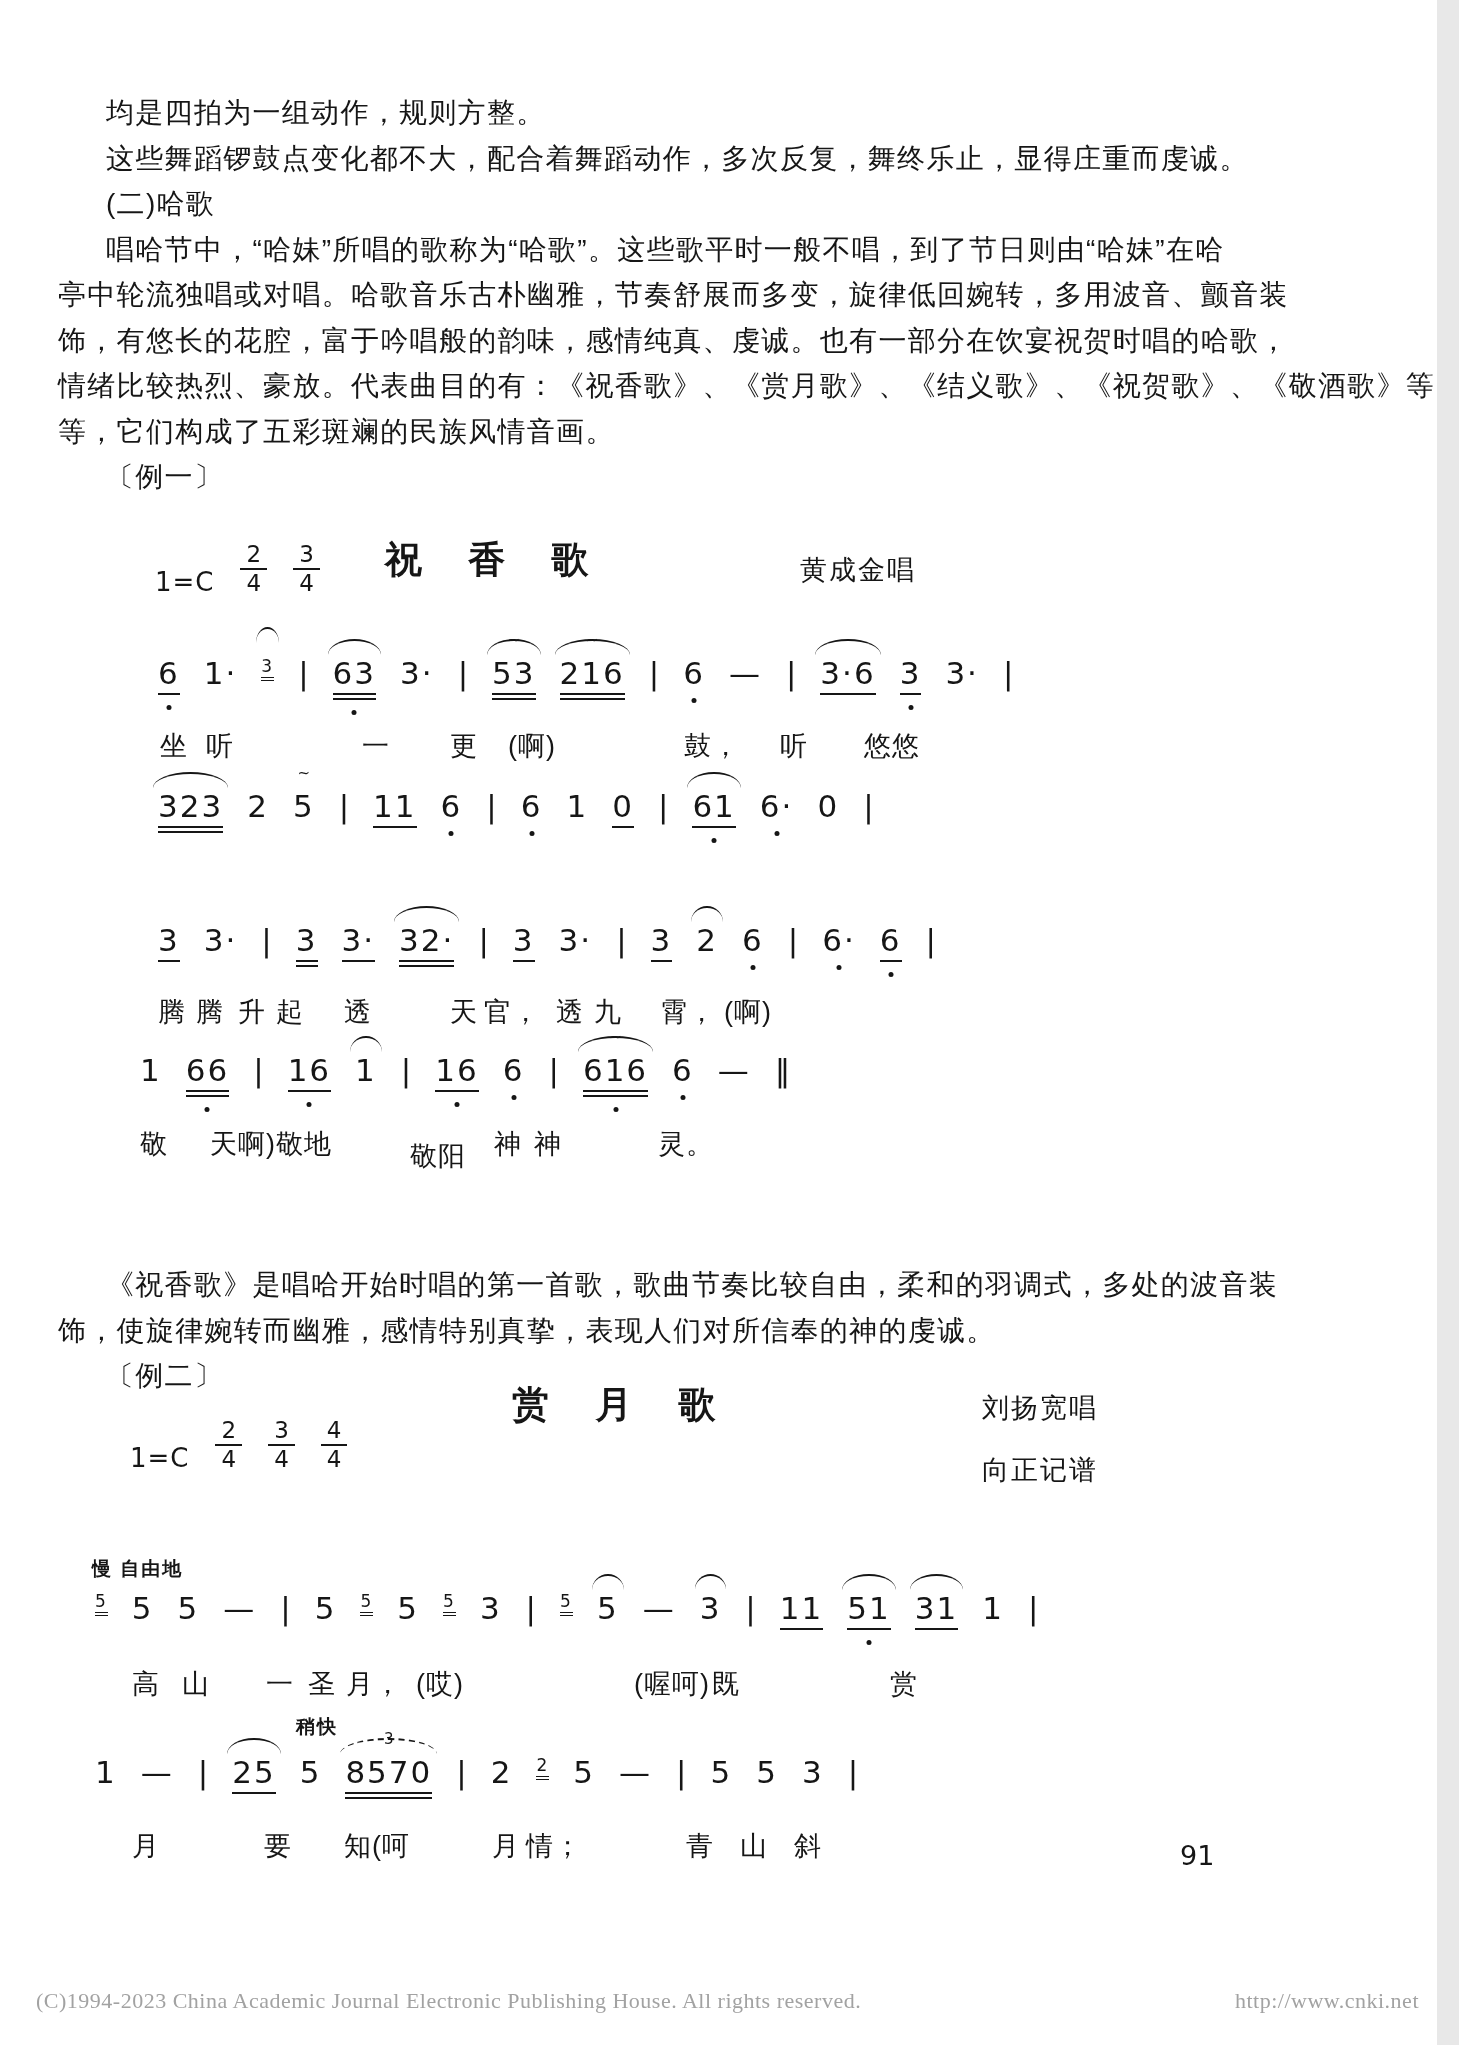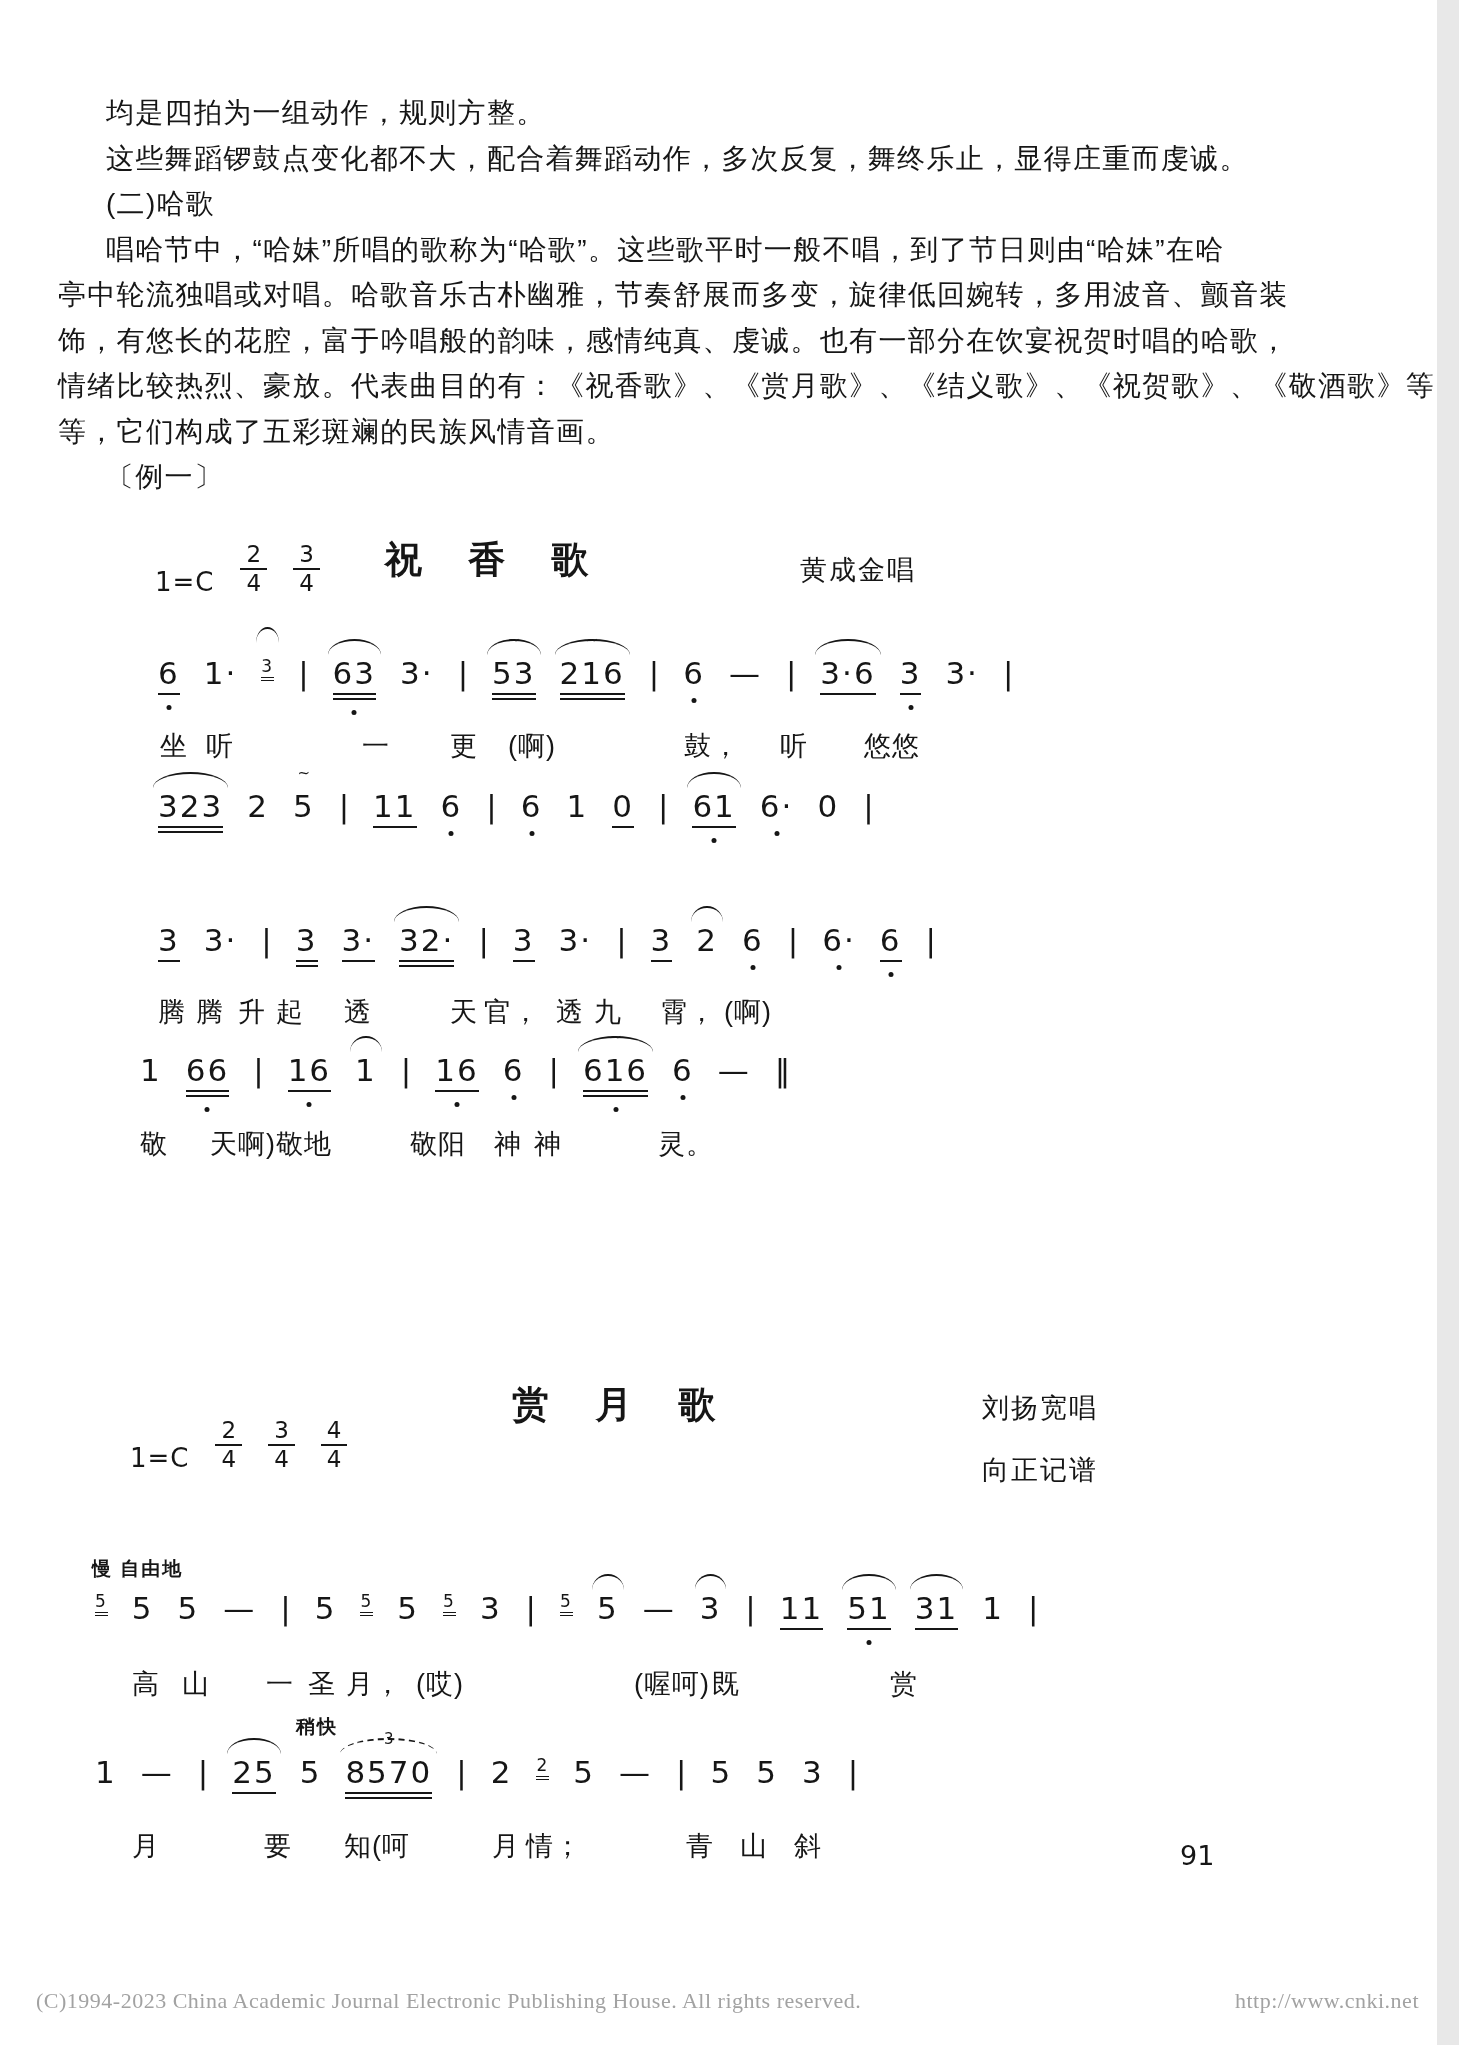--- a/index.html
+++ b/index.html
@@ -163,26 +163,31 @@
       <span class="tok lo"><span class="t">6</span><span class="dlo"></span></span>
       <span class="tok bar"><span class="t">|</span></span>
       <span class="tok u2 lo arc mord"><span class="t">616</span><span class="dlo"></span><span class="arcline"></span><span class="orn">~</span></span>
       <span class="tok lo"><span class="t">6</span><span class="dlo"></span></span>
       <span class="tok "><span class="t">—</span></span>
       <span class="tok bar"><span class="t">‖</span></span>
     </div>
   <div class="lyrics" style="left:140px;top:1126px;">
       <span class="lyr">敬</span>
       <span class="lyr" style="margin-left: 42px;">天啊)敬地</span>
-      <span class="lyr" style="margin-left: 78px;">敬阳</span>
+      <span class="lyr" style="margin-left: 78px; margin-top: 12px;">敬阳</span>
       <span class="lyr" style="margin-left: 28px;">神</span>
       <span class="lyr" style="margin-left: 12px;">神</span>
       <span class="lyr" style="margin-left: 96px;">灵。</span>
     </div>
 
+  <div class="textblock" style="top:1262px;">
+      <div class="tline ind">《祝香歌》是唱哈开始时唱的第一首歌，歌曲节奏比较自由，柔和的羽调式，多处的波音装</div>
+      <div class="tline">饰，使旋律婉转而幽雅，感情特别真挚，表现人们对所信奉的神的虔诚。</div>
+      <div class="tline ind">〔例二〕</div>
+    </div>
 
   <div class="htitle" style="left:512px;top:1380px;">赏 月 歌</div>
   <div class="hkey" style="left:130px;top:1418px;">
     <span class="k">1=C</span>
     <span style="display:inline-flex;gap:26px;">
         <span class="frac">
           <span class="fn">2</span>
           <span class="fd">4</span>
         </span>
         <span class="frac">

